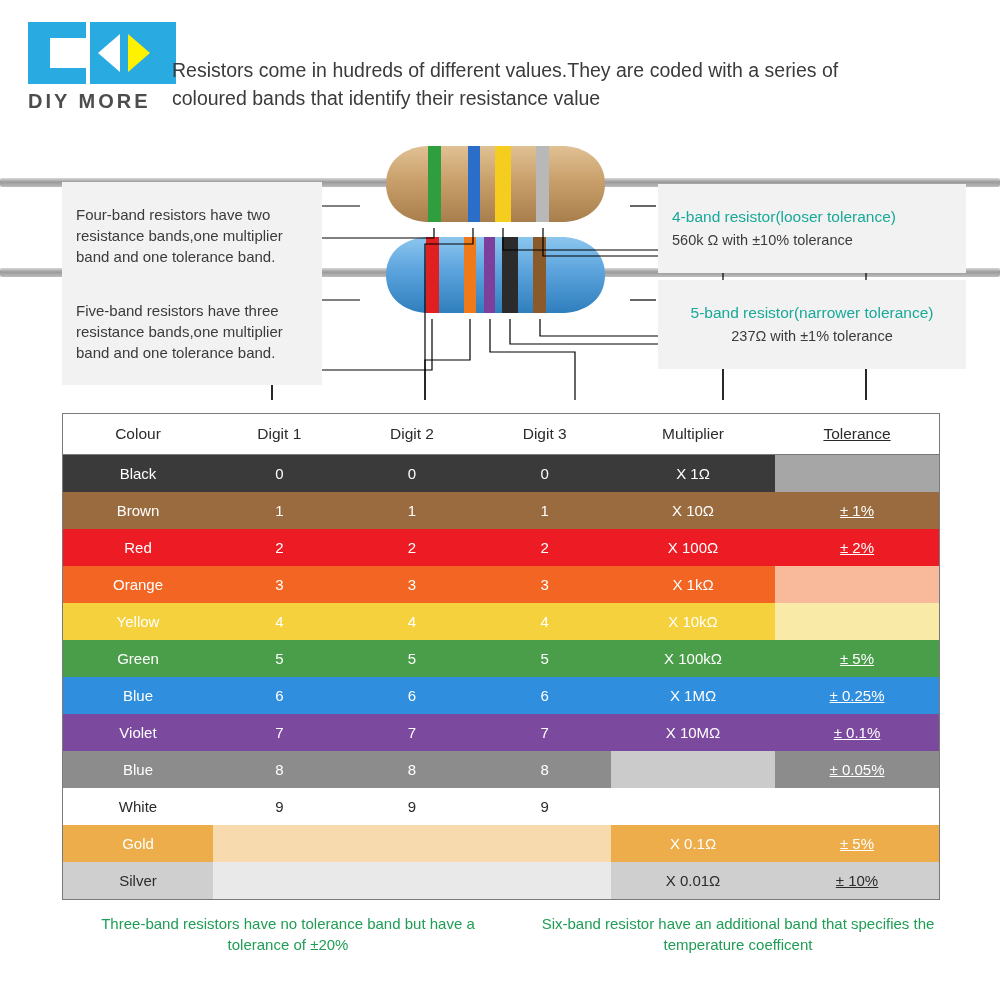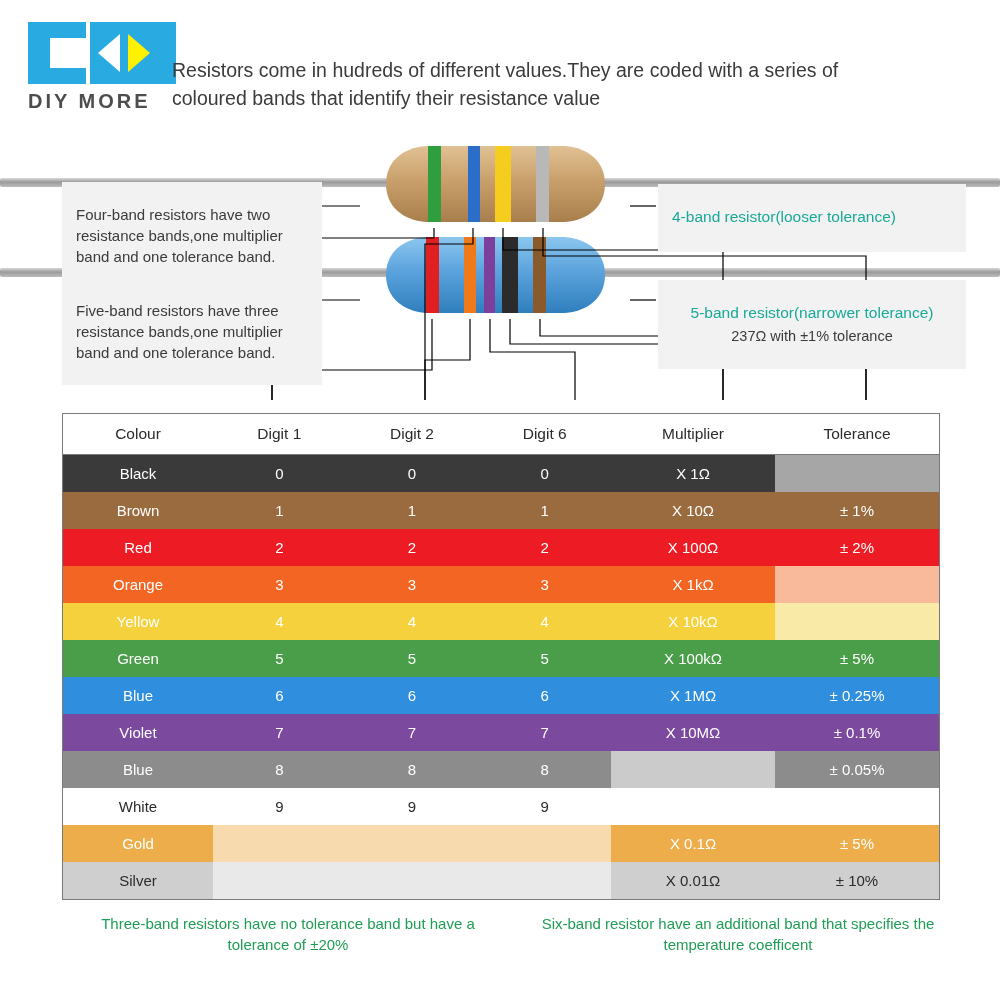--- a/index.html
+++ b/index.html
@@ -186,21 +186,21 @@
   }
   thead th {
     font-size: 15.5px;
     color: #2b2b2b;
     border-bottom: 1px solid #7a7a7a;
     font-weight: normal;
     height: 40px;
   }
   .col-colour { width: 150px; }
   .col-mult   { width: 164px; }
-  .col-tol    { width: 164px; }
+  .col-tol    { width: 164px; text-decoration: underline; }
 
   
   .footnote {
     position: absolute;
     font-size: 15px;
     line-height: 21px;
     color: #1f9d55;
     text-align: center;
   }
   #footnote-left  { left: 78px;  top: 913px; width: 420px; }
@@ -289,20 +289,21 @@
 </svg>
 
 <div class="callout" id="callout-left-4">
   <span>Four-band resistors have two resistance bands,one multiplier band and one tolerance band.</span>
 </div>
 <div class="callout" id="callout-left-5">
   <span>Five-band resistors have three resistance bands,one multiplier band and one tolerance band.</span>
 </div>
 <div class="callout" id="callout-right-4">
   <div class="title">4-band resistor(looser tolerance)</div>
+  <div class="sub">560k Ω with ±10% tolerance</div>
 </div>
 <div class="callout" id="callout-right-5">
   <div class="title">5-band resistor(narrower tolerance)</div>
   <div class="sub">237Ω with ±1% tolerance</div>
 </div>
 
 <div class="wm" id="wm-kimi">KIMI</div>
 <div class="wm" id="wm-url">www.diymore.cc</div>
 <div class="wm" id="wm-logo">
   <div class="wm-cm">CM</div>
@@ -310,21 +311,21 @@
 </div>
 <div class="wm" id="wm-diymore2">DIY MORE</div>
 
 <div id="table-wrap">
   <table>
     <thead>
       <tr>
         <th class="col-colour">Colour</th>
         <th>Digit 1</th>
         <th>Digit 2</th>
-        <th>Digit 6</th>
+        <th>Digit 3</th>
         <th class="col-mult">Multiplier</th>
         <th class="col-tol">Tolerance</th>
       </tr>
     </thead>
     <tbody id="table-body">
         <tr>
           <td class="col-colour" style="background: rgb(58, 58, 58); color: rgb(255, 255, 255);">Black</td>
           <td style="background: rgb(58, 58, 58); color: rgb(255, 255, 255);">0</td>
           <td style="background: rgb(58, 58, 58); color: rgb(255, 255, 255);">0</td>
           <td style="background: rgb(58, 58, 58); color: rgb(255, 255, 255);">0</td>

